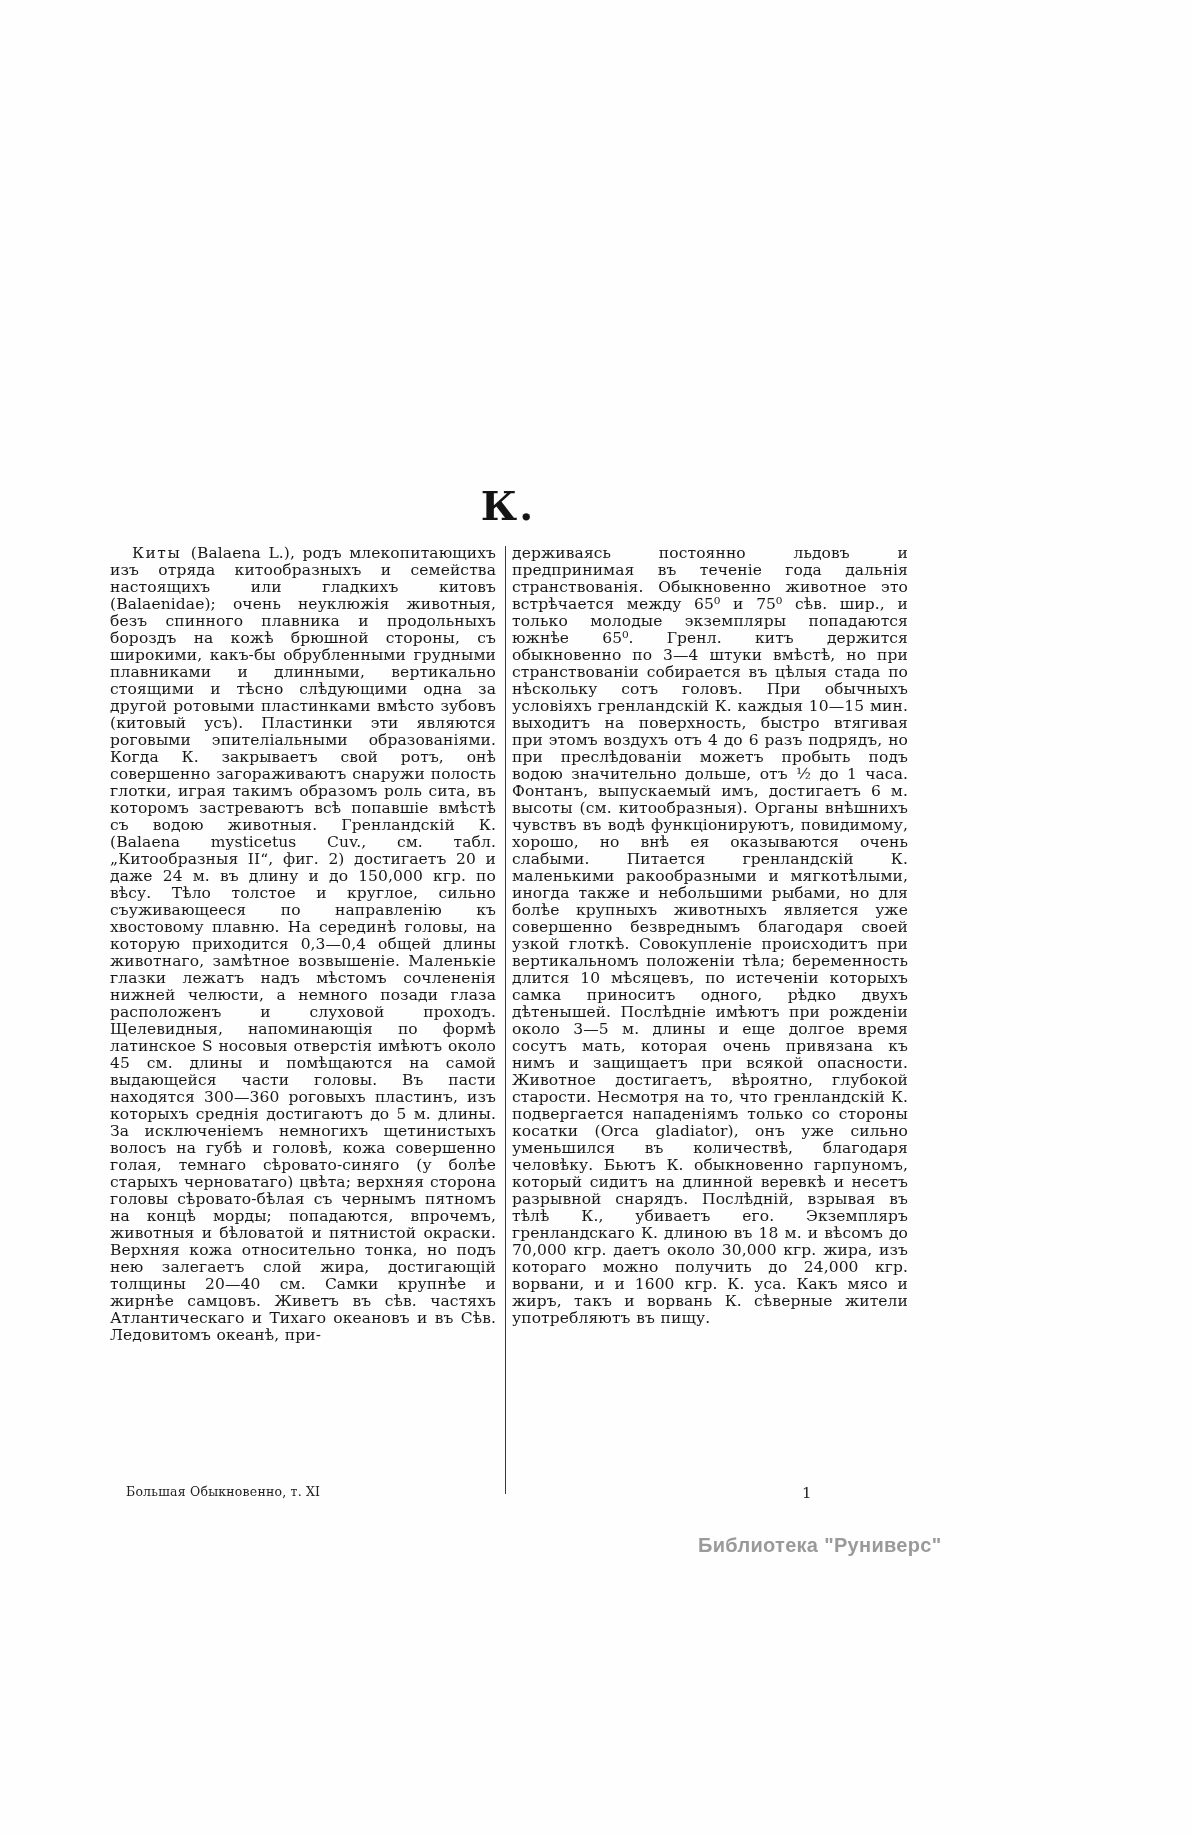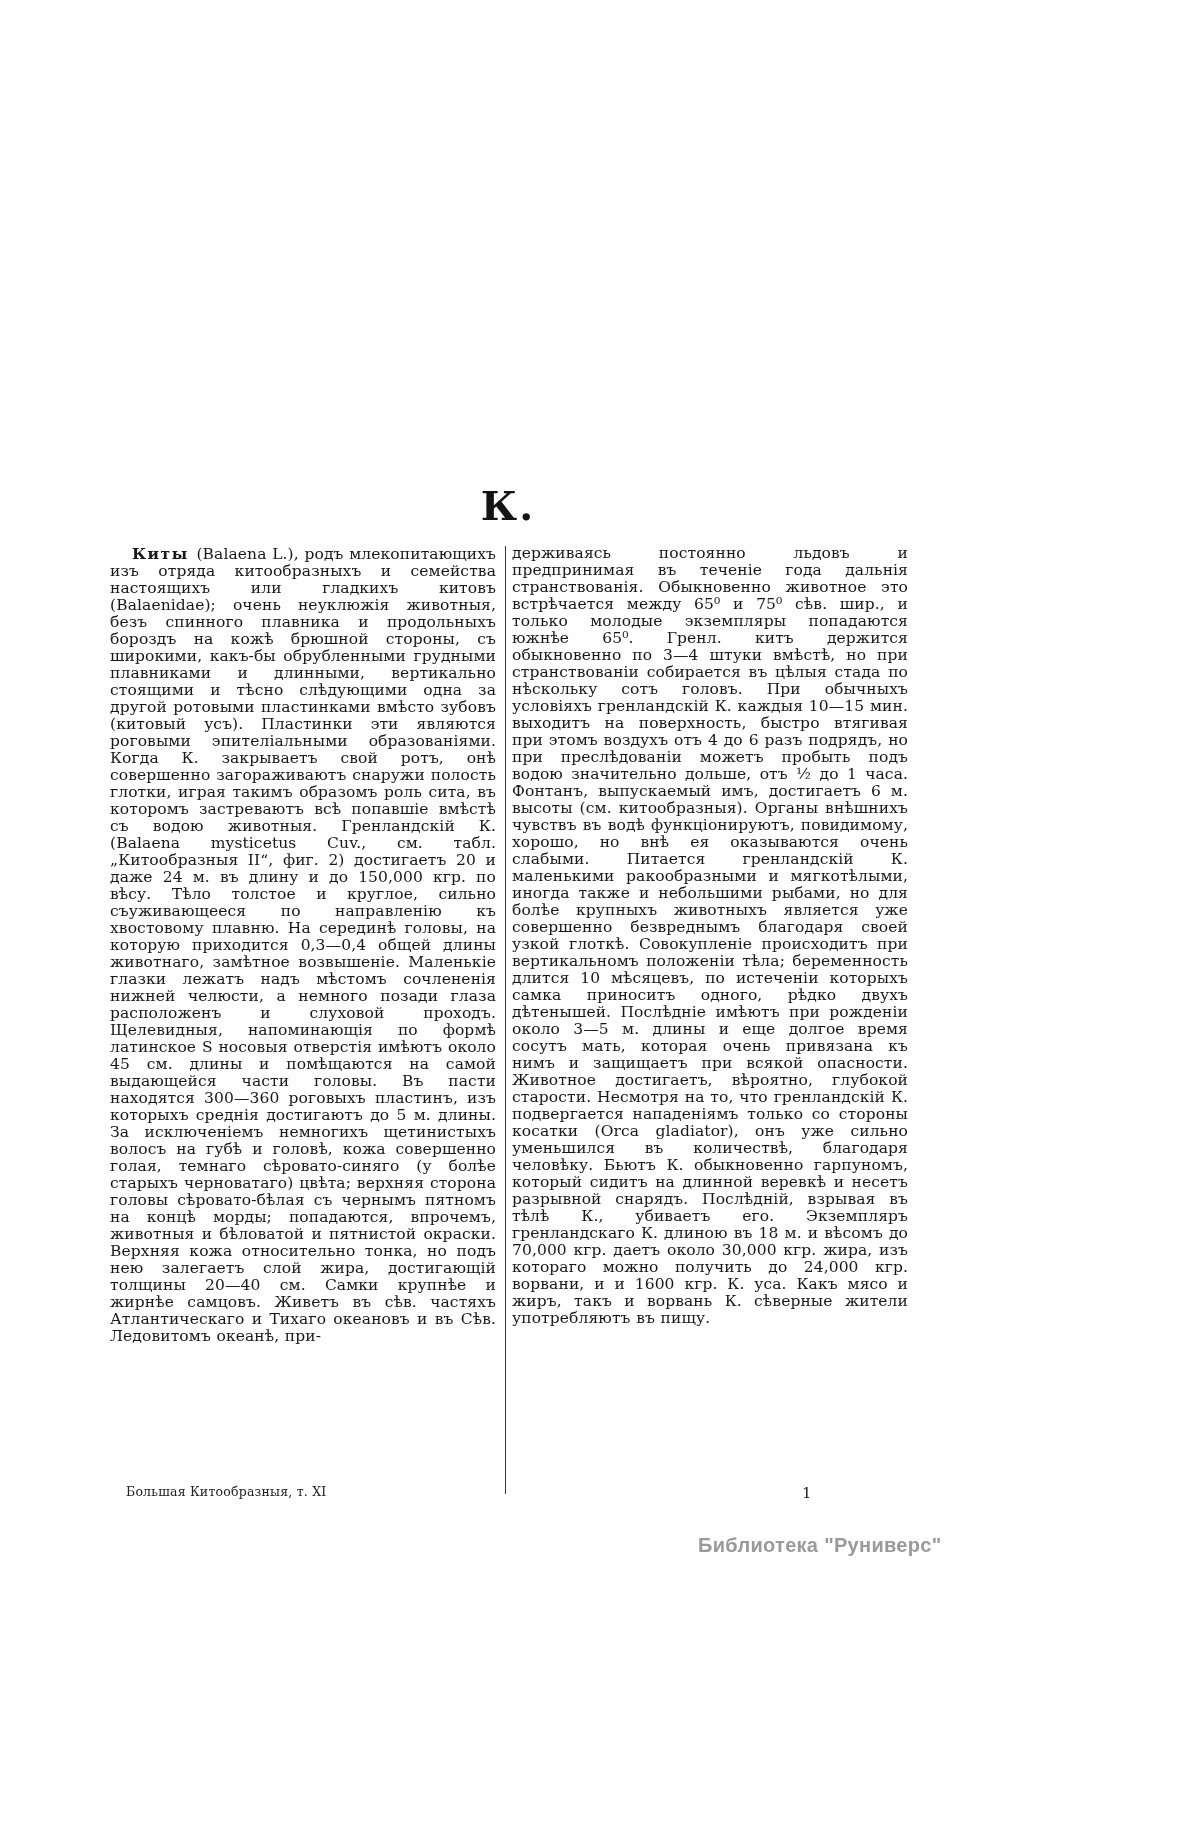--- a/index.html
+++ b/index.html
@@ -50,21 +50,21 @@
   .col-left { width: 386px; }
   .col-divider {
     width: 1px;
     background: #3a3a3a;
     margin: 1px 6px 0 9px;
     height: 948px;
   }
   .col-right { flex: 1; }
   .para-first { text-indent: 22px; }
   .term {
-    font-weight: bold;
+    font-weight: normal;
     letter-spacing: 1.5px;
     padding-right: 2px;
   }
   .footer-volume {
     position: absolute;
     top: 1484px;
     left: 126px;
     font-size: 12.5px;
     letter-spacing: 0.2px;
     color: #222;
@@ -104,19 +104,19 @@
     </div>
 
     <div class="col-divider"></div>
 
     <div class="col col-right">
       <p>держиваясь постоянно льдовъ и предпринимая въ теченіе года дальнія странствованія. Обыкновенно животное это встрѣчается между 65⁰ и 75⁰ сѣв. шир., и только молодые экземпляры попадаются южнѣе 65⁰. Гренл. китъ держится обыкновенно по 3—4 штуки вмѣстѣ, но при странствованіи собирается въ цѣлыя стада по нѣскольку сотъ головъ. При обычныхъ условіяхъ гренландскій К. каждыя 10—15 мин. выходитъ на поверхность, быстро втягивая при этомъ воздухъ отъ 4 до 6 разъ подрядъ, но при преслѣдованіи можетъ пробыть подъ водою значительно дольше, отъ ½ до 1 часа. Фонтанъ, выпускаемый имъ, достигаетъ 6 м. высоты (см. китообразныя). Органы внѣшнихъ чувствъ въ водѣ функціонируютъ, повидимому, хорошо, но внѣ ея оказываются очень слабыми. Питается гренландскій К. маленькими ракообразными и мягкотѣлыми, иногда также и небольшими рыбами, но для болѣе крупныхъ животныхъ является уже совершенно безвреднымъ благодаря своей узкой глоткѣ. Совокупленіе происходитъ при вертикальномъ положеніи тѣла; беременность длится 10 мѣсяцевъ, по истеченіи которыхъ самка приноситъ одного, рѣдко двухъ дѣтенышей. Послѣдніе имѣютъ при рожденіи около 3—5 м. длины и еще долгое время сосутъ мать, которая очень привязана къ нимъ и защищаетъ при всякой опасности. Животное достигаетъ, вѣроятно, глубокой старости. Несмотря на то, что гренландскій К. подвергается нападеніямъ только со стороны косатки (Orca gladiator), онъ уже сильно уменьшился въ количествѣ, благодаря человѣку. Бьютъ К. обыкновенно гарпуномъ, который сидитъ на длинной веревкѣ и несетъ разрывной снарядъ. Послѣдній, взрывая въ тѣлѣ К., убиваетъ его. Экземпляръ гренландскаго К. длиною въ 18 м. и вѣсомъ до 70,000 кгр. даетъ около 30,000 кгр. жира, изъ котораго можно получить до 24,000 кгр. ворвани, и и 1600 кгр. К. уса. Какъ мясо и жиръ, такъ и ворвань К. сѣверные жители употребляютъ въ пищу.</p>
     </div>
 
   </div>
 
-  <div class="footer-volume">Большая Китообразныя, т. XI</div>
+  <div class="footer-volume">Большая Обыкновенно, т. XI</div>
 
   <div class="page-number">1</div>
 
   <div class="watermark">Библиотека "Руниверс"</div>
 
 </div>
 
 </body></html>

